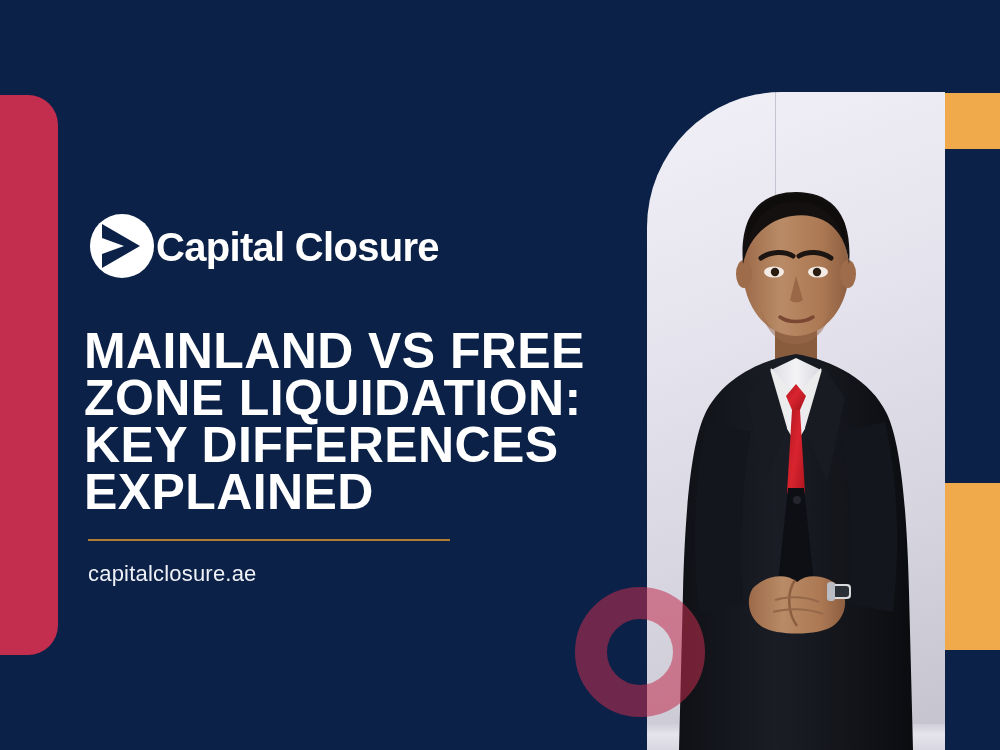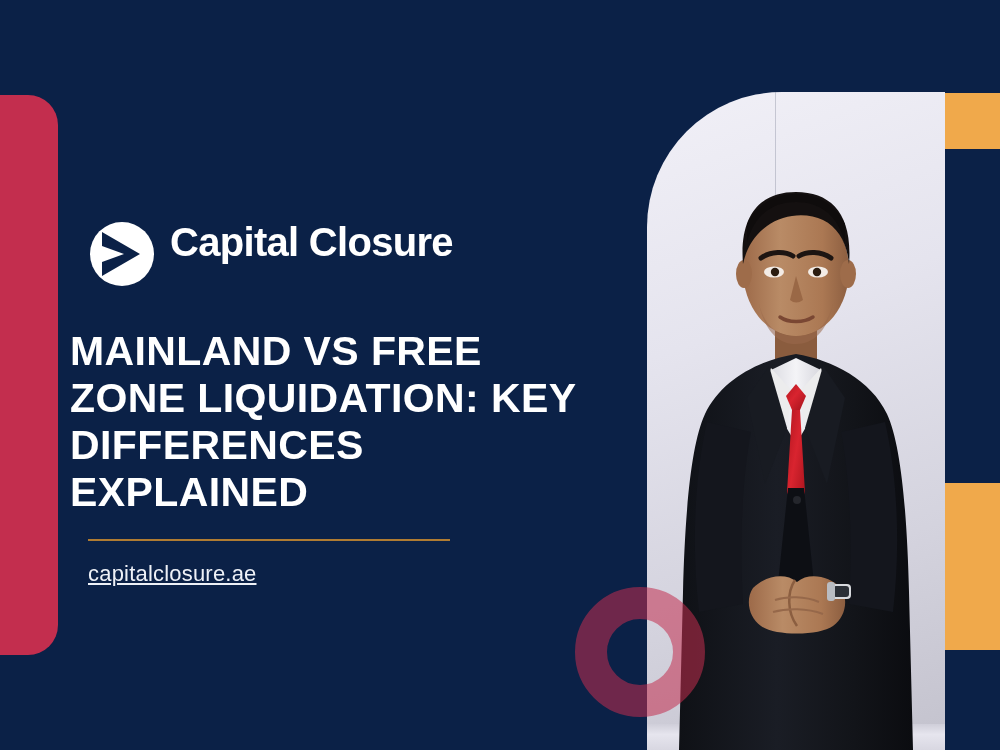--- a/index.html
+++ b/index.html
@@ -109,24 +109,23 @@
     left: 70px;
     top: 0;
     width: 560px;
     height: 750px;
   }
 
   
   .logo {
     position: absolute;
     left: 18px;
-    top: 220px;
+    top: 212px;
     display: flex;
-    align-items: flex-start;
-    gap: 14px;
+    align-items: center;
   }
 
   .logo-mark {
     width: 68px;
     height: 68px;
     flex: 0 0 68px;
   }
 
   .logo-text-wrap {
     display: flex;
@@ -150,25 +149,25 @@
     font-weight: bold;
     letter-spacing: 1.15px;
     line-height: 1;
     margin-top: 8px;
     white-space: nowrap;
   }
 
   
   .headline {
     position: absolute;
-    left: 0;
+    left: 14px;
     top: 328px;
     width: 520px;
     color: #ffffff;
-    font-size: 41px;
+    font-size: 50px;
     font-weight: bold;
     line-height: 47px;
     letter-spacing: 0.4px;
     text-transform: uppercase;
   }
 
   
   .divider {
     position: absolute;
     left: 18px;
@@ -179,21 +178,20 @@
   }
 
   
   .site-url {
     position: absolute;
     left: 18px;
     top: 561px;
     color: #eef1f7;
     font-size: 22px;
     letter-spacing: 0.2px;
-    text-decoration: underline;
   }
 </style>
 </head>
 <body>
 
 <div class="banner">
 
   <div class="accent-bar-left"></div>
 
   <div class="accent-block-right-top"></div>

